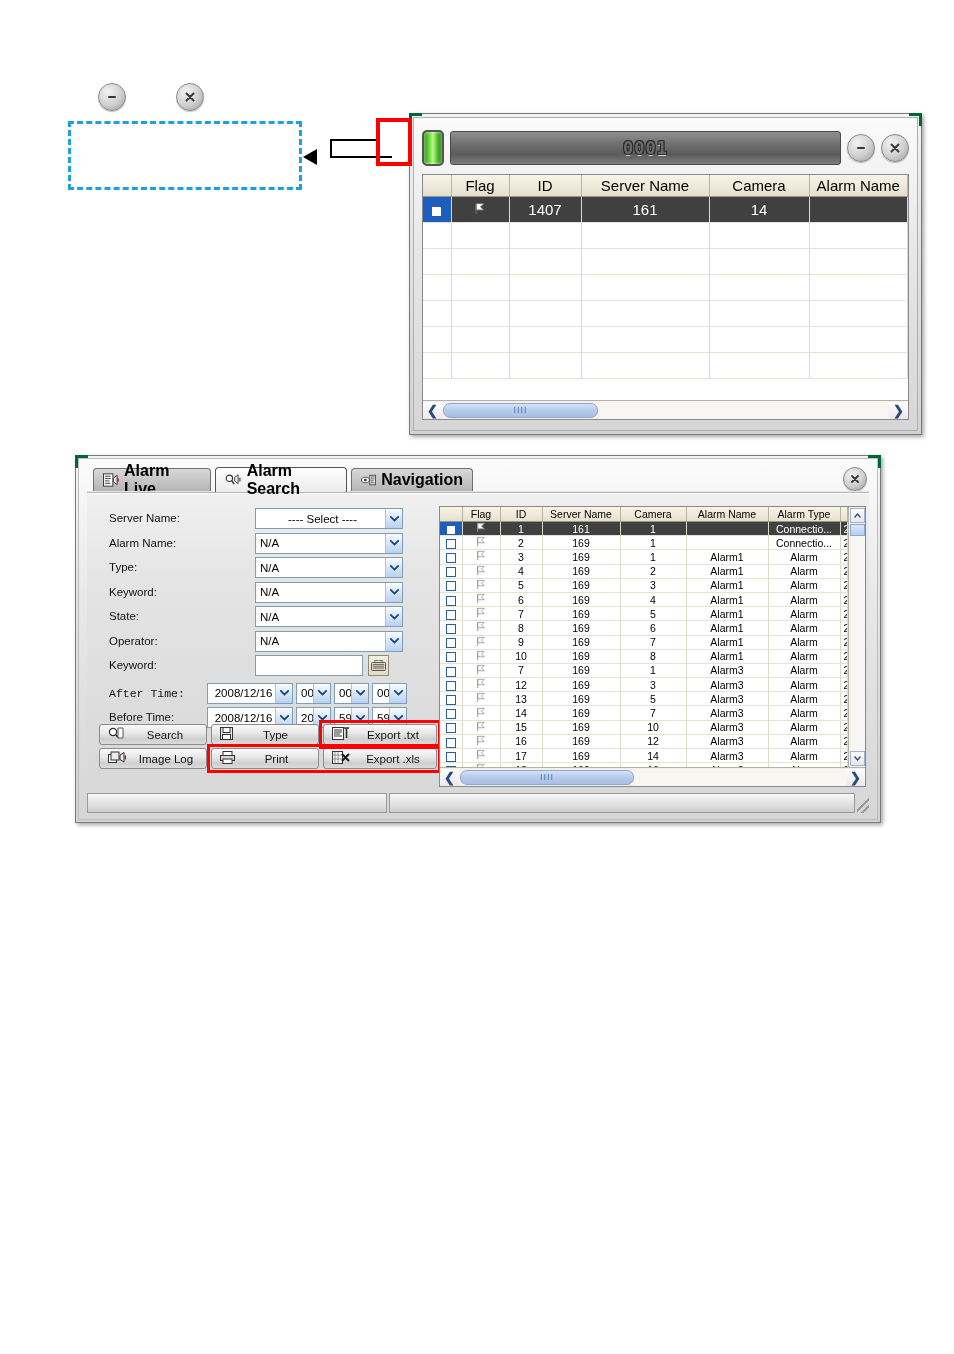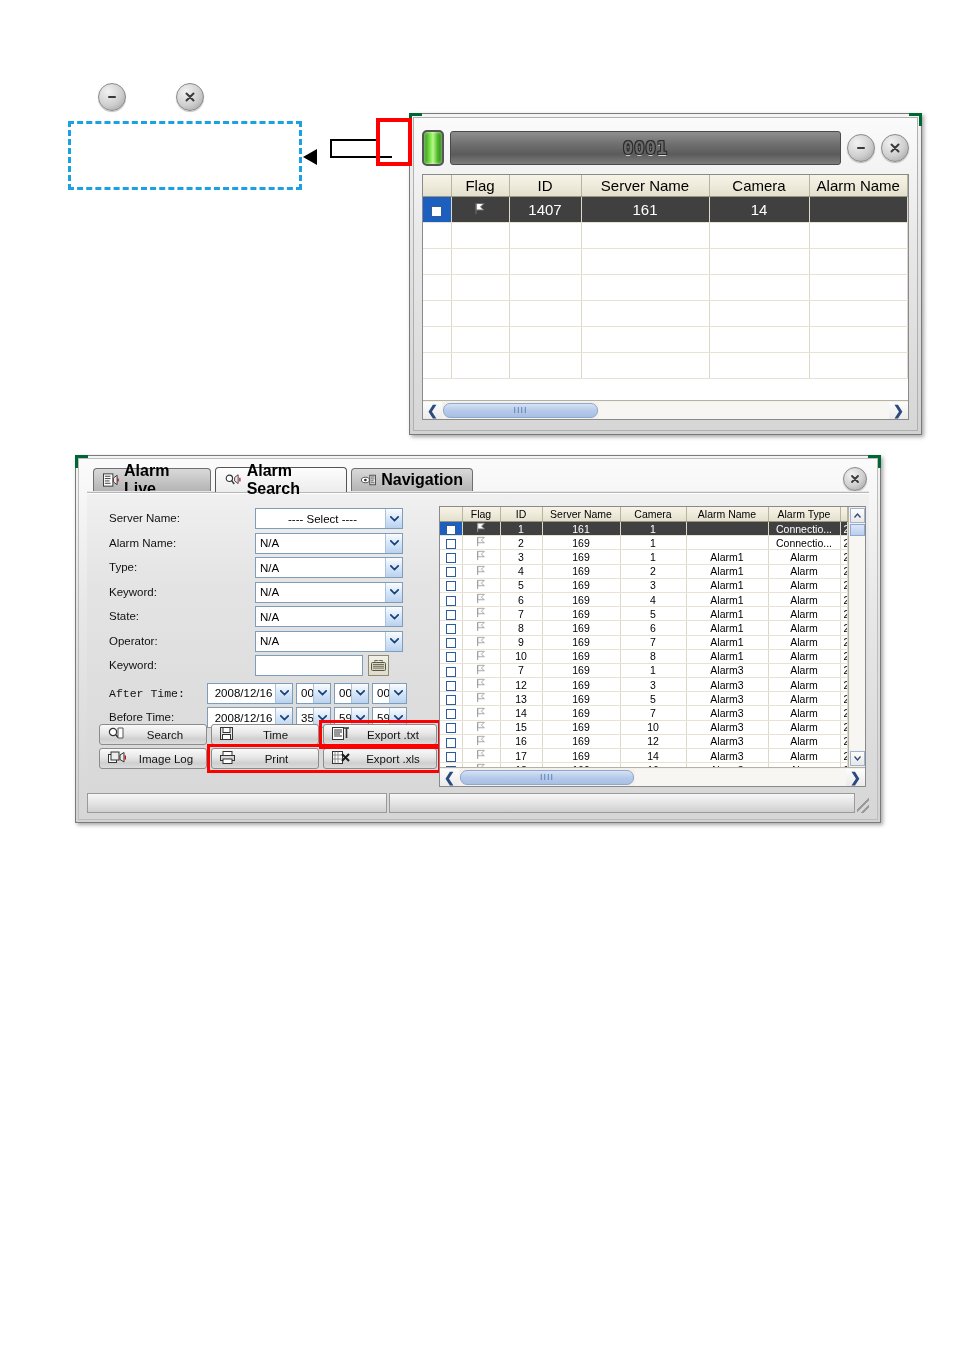--- a/index.html
+++ b/index.html
@@ -518,21 +518,21 @@
           <div class="formlabel" style="left: 22px; top: 217px;">Before Time:</div>
           <div class="combo center" style="left: 120px; top: 213px; width: 86px;">
             <span class="cval">2008/12/16</span>
             <span class="cbtn">
               <svg width="9" height="6" viewBox="0 0 9 6">
                 <path d="M0.8 0.8 L4.5 4.6 L8.2 0.8" stroke="#16427c" fill="none" stroke-width="1.7" stroke-linecap="round"></path>
               </svg>
             </span>
           </div>
           <div class="combo center" style="left: 209px; top: 213px; width: 35px;">
-            <span class="cval">35</span>
+            <span class="cval">20</span>
             <span class="cbtn">
               <svg width="9" height="6" viewBox="0 0 9 6">
                 <path d="M0.8 0.8 L4.5 4.6 L8.2 0.8" stroke="#16427c" fill="none" stroke-width="1.7" stroke-linecap="round"></path>
               </svg>
             </span>
           </div>
           <div class="combo center" style="left: 247px; top: 213px; width: 35px;">
             <span class="cval">59</span>
             <span class="cbtn">
               <svg width="9" height="6" viewBox="0 0 9 6">
@@ -558,21 +558,21 @@
                 <path d="M10 1 h5 v10 h-5z" fill="#fff" stroke="#555"></path>
               </svg></span>
             <span class="blab">Search</span>
           </div>
           <div class="btn3d" style="left: 124px; top: 230px; width: 108px;">
             <span><svg width="13" height="13" viewBox="0 0 13 13">
                 <rect x="0.5" y="0.5" width="12" height="12" fill="#e8e8e8" stroke="#333"></rect>
                 <rect x="3" y="0.5" width="7" height="5" fill="#fff" stroke="#333"></rect>
                 <rect x="2.5" y="7.5" width="8" height="5" fill="#fff" stroke="#333"></rect>
               </svg></span>
-            <span class="blab">Time</span>
+            <span class="blab">Type</span>
           </div>
           <div class="btn3d" style="left: 236px; top: 230px; width: 114px;">
             <span><svg width="18" height="13" viewBox="0 0 18 13">
                 <rect x="0.5" y="0.5" width="11" height="12" fill="#fff" stroke="#333"></rect>
                 <path d="M2 3h8M2 5h8M2 7h6M2 9h8" stroke="#333"></path>
                 <path d="M12 1h5M14.5 1v10" stroke="#333" stroke-width="1.6"></path>
               </svg></span>
             <span class="blab">Export .txt</span>
           </div>
           <div class="btn3d" style="left: 12px; top: 254px; width: 108px;">

